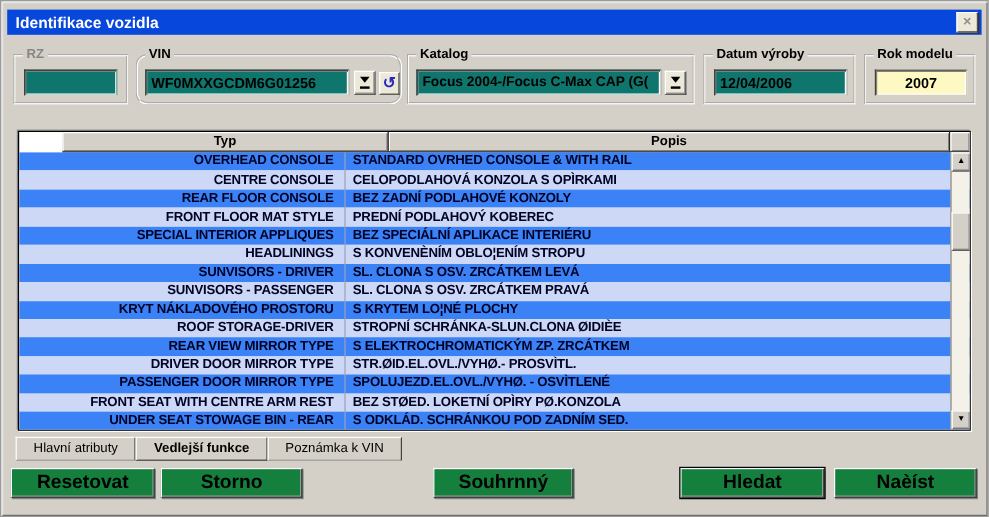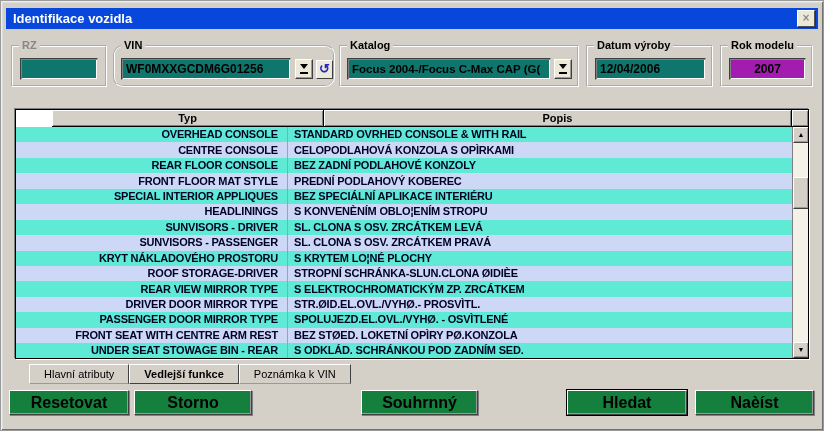--- a/index.html
+++ b/index.html
@@ -47,21 +47,21 @@
     border:1px solid; border-color:#404040 #d4d0c8 #d4d0c8 #404040;
     box-shadow: inset 1px 1px 0 #808080, inset -1px -1px 0 #ffffff;
   }
   .field-input {
     position:absolute; top:11px; height:22px;
     font-family:"Liberation Sans",sans-serif;
     font-size:12px; font-weight:bold; color:#000;
     padding:0 4px; outline:none;
   }
   .readonly-box {
-    background:#a21caf;
+    background:#fef9c3;
     display:flex; align-items:center; justify-content:center;
     font-size:12px; font-weight:bold; color:#000;
   }
   .combo-drop {
     position:absolute; top:12px; width:18px; height:20px;
     background:#ece9d8;
     border:1px solid; border-color:#ffffff #404040 #404040 #ffffff;
     box-shadow: inset -1px -1px 0 #9a9a9a;
     display:flex; flex-direction:column; align-items:center; justify-content:center;
   }
@@ -86,21 +86,21 @@
     background:#d4d0c8;
     border-right:1px solid #000;
     box-shadow: inset 1px 1px 0 #ffffff, inset -1px -1px 0 #808080;
     display:flex; align-items:center; justify-content:center;
     font-size:11px; font-weight:bold; color:#000;
   }
   .hcell.typ { width:272px; }
   .hcell.popis { flex:1; }
   .hcell.corner { width:16px; border-right:none; }
   .grid-body { position:relative; height:232px; }
-  .grid-row { display:flex; height:15.45px; background:#5eead4; }
+  .grid-row { display:flex; height:15.45px; background:#3b82f6; }
   .grid-row.alt { background:var(--rowalt,#ccd8f6); }
   .cell {
     font-size:11px; font-weight:bold; color:#000226;
     letter-spacing:-0.2px; white-space:nowrap; overflow:hidden;
     display:flex; align-items:center; line-height:15px;
   }
   .cell.typ { width:272px; justify-content:flex-end; padding-right:9px; border-right:1px solid #9ba0b8; }
   .cell.popis { flex:1; padding-left:6px; }
   
   .vscroll {
@@ -115,21 +115,21 @@
     font-size:7px; color:#000; text-align:center; line-height:14px;
   }
   .scroll-track { flex:1; position:relative; }
   .scroll-thumb {
     position:absolute; top:34px; left:0; width:16px; height:32px;
     background:#d4d0c8;
     border:1px solid; border-color:#ffffff #404040 #404040 #ffffff;
     box-shadow: inset -1px -1px 0 #9a9a9a;
   }
   
-  .tabs { position:absolute; left:28px; top:363px; height:20px; display:flex; }
+  .tabs { position:absolute; left:12px; top:363px; height:20px; display:flex; }
   .tab {
     height:20px; padding:0 14px;
     background:#d4d0c8;
     border:1px solid; border-color:#ffffff #404040 #9a9a9a #ffffff;
     display:flex; align-items:center; justify-content:center;
     font-size:11px; color:#000; white-space:nowrap;
   }
   .tab.active { font-weight:bold; border-bottom-color:#404040; }
   
   .btn {

